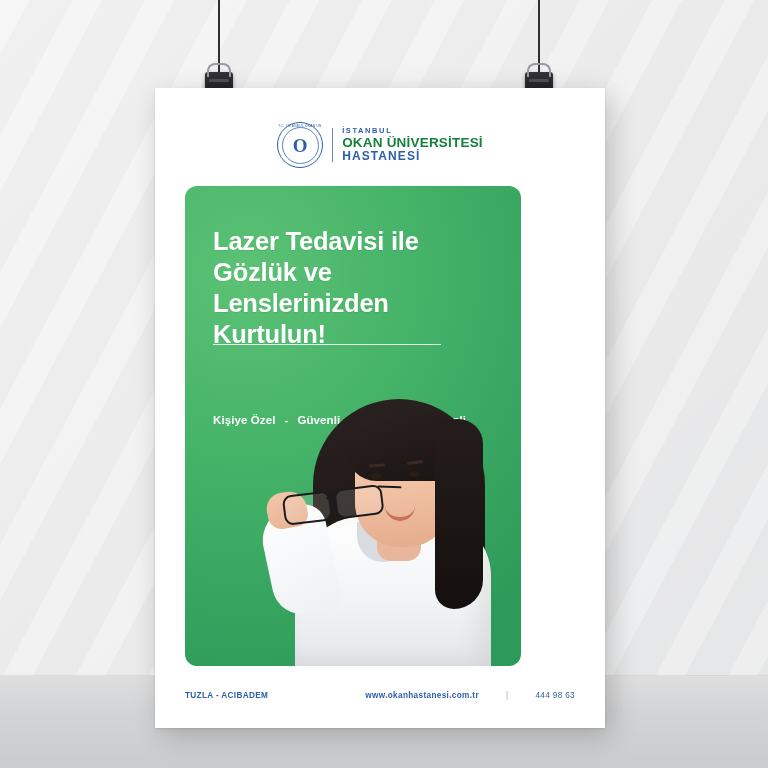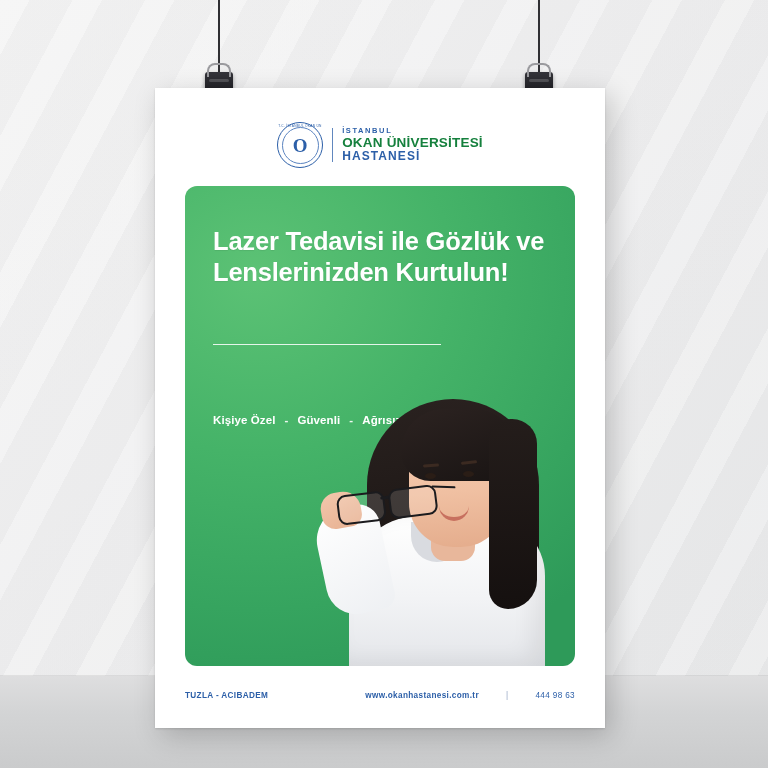--- a/index.html
+++ b/index.html
@@ -177,21 +177,21 @@
     letter-spacing: 1.1px;
     color: #2c5fa8;
     font-weight: bold;
   }
 
   
   #green-panel {
     position: absolute;
     left: 30px;
     top: 98px;
-    width: 390px;
+    width: 336px;
     height: 480px;
     border-radius: 12px;
     background:
       radial-gradient(120% 90% at 18% 18%, #5cc275 0%, #45b368 42%, #36a45f 78%, #2e9a59 100%);
     overflow: hidden;
   }
 
   #headline {
     position: absolute;
     left: 28px;

